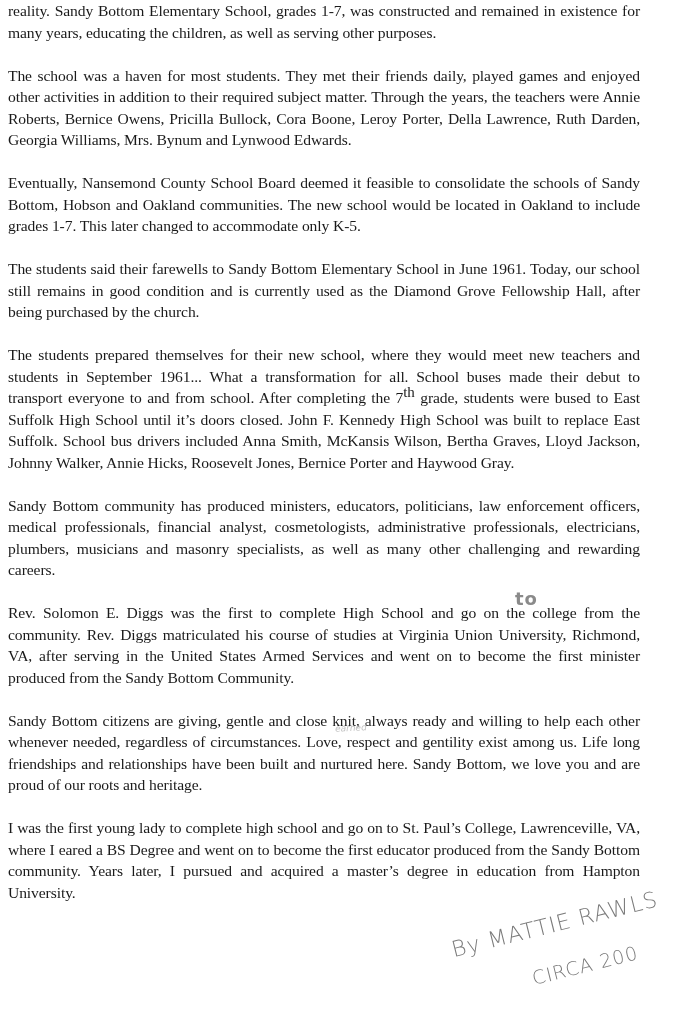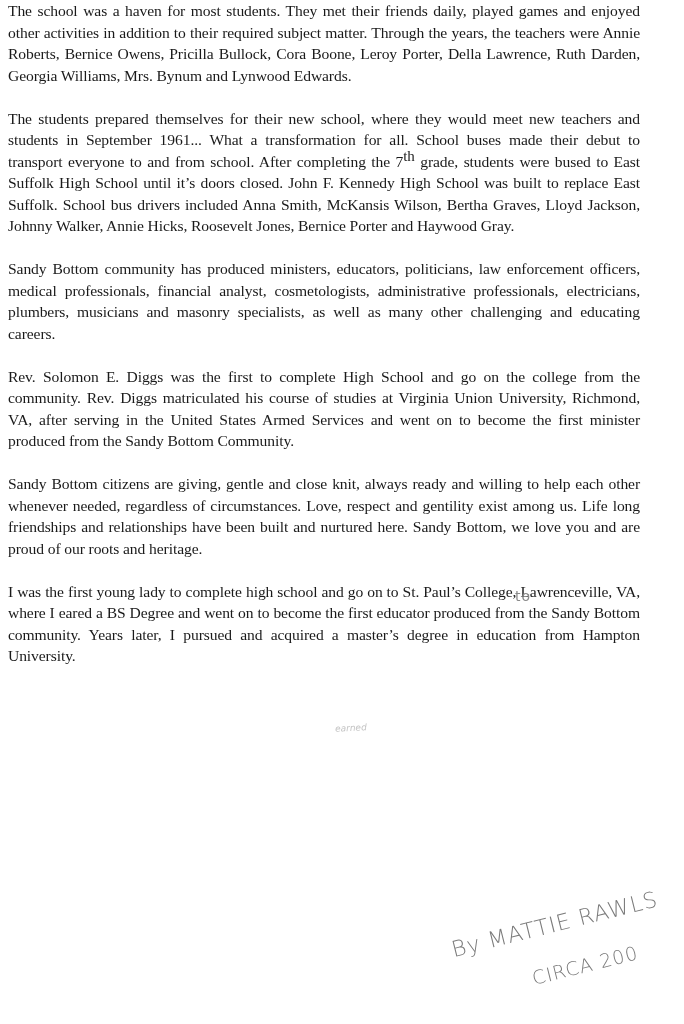--- a/index.html
+++ b/index.html
@@ -31,23 +31,23 @@
     .para sup {
       font-size: 15px;
       line-height: 0;
       vertical-align: super;
     }
     .note-to {
       position: absolute;
       left: 515px;
       top: 588px;
       font-family: "DejaVu Sans", sans-serif;
-      font-size: 14px;
+      font-size: 18px;
       color: #8a8a8a;
-      font-weight: 400;
+      font-weight: 700;
       letter-spacing: 1px;
     }
     .note-faint {
       position: absolute;
       left: 335px;
       top: 723px;
       font-family: "DejaVu Sans", sans-serif;
       font-size: 9px;
       color: #c4c4c4;
       font-style: italic;
@@ -82,23 +82,26 @@
       transform: rotate(-14deg);
       transform-origin: left bottom;
       white-space: nowrap;
       font-weight: 300;
     }
   </style>
 </head>
 <body>
 
 <div class="page">
+  <p class="para">reality.  Sandy Bottom Elementary School, grades 1-7, was constructed and remained in existence for many years, educating the children, as well as serving other purposes.</p>
   <p class="para">The school was a haven for most students.  They met their friends daily, played games and enjoyed other activities in addition to their required subject matter.  Through the years, the teachers were Annie Roberts, Bernice Owens, Pricilla Bullock, Cora Boone, Leroy Porter, Della Lawrence, Ruth Darden, Georgia Williams, Mrs. Bynum and Lynwood Edwards.</p>
+  <p class="para">Eventually, Nansemond County School Board deemed it feasible to consolidate the schools of Sandy Bottom, Hobson and Oakland communities.  The new school would be located in Oakland to include grades 1-7.  This later changed to accommodate only K-5.</p>
+  <p class="para">The students said their farewells to Sandy Bottom Elementary School in June 1961. Today, our school still remains in good condition and is currently used as the Diamond Grove Fellowship Hall, after being purchased by the church.</p>
   <p class="para"><span>The students prepared themselves for their new school, where they would meet new teachers and students in September 1961... What a transformation for all.  School buses made their debut to transport everyone to and from school.  After completing the 7</span><sup>th</sup><span> grade, students were bused to East Suffolk High School until it’s doors closed.  John F. Kennedy High School was built to replace East Suffolk.  School bus drivers included Anna Smith, McKansis Wilson, Bertha Graves, Lloyd Jackson, Johnny Walker, Annie Hicks, Roosevelt Jones, Bernice Porter and Haywood Gray.</span></p>
-  <p class="para">Sandy Bottom community has produced ministers, educators, politicians, law enforcement officers, medical professionals, financial analyst, cosmetologists, administrative professionals, electricians, plumbers, musicians and masonry specialists, as well as many other challenging and educating careers.</p>
+  <p class="para">Sandy Bottom community has produced ministers, educators, politicians, law enforcement officers, medical professionals, financial analyst, cosmetologists, administrative professionals, electricians, plumbers, musicians and masonry specialists, as well as many other challenging and rewarding careers.</p>
   <p class="para">Rev. Solomon E. Diggs was the first to complete High School and go on the college from the community.  Rev. Diggs matriculated his course of studies at Virginia Union University, Richmond, VA, after serving in the United States Armed Services and went on to become the first minister produced from the Sandy Bottom Community.</p>
   <p class="para">Sandy Bottom citizens are giving, gentle and close knit, always ready and willing to help each other whenever needed, regardless of circumstances.  Love, respect and gentility exist among us.  Life long friendships and relationships have been built and nurtured here.  Sandy Bottom, we love you and are proud of our roots and heritage.</p>
   <p class="para">I was the first young lady to complete high school and go on to St. Paul’s College, Lawrenceville, VA, where I eared a BS Degree and went on to become the first educator produced from the Sandy Bottom community.  Years later, I pursued and acquired a master’s degree in education from Hampton University.</p>
 </div>
 
 <div class="note-to">to</div>
 <div class="note-faint">earned</div>
 
 <div class="signature">
   <div class="sig-line1">By MATTIE RAWLS</div>

